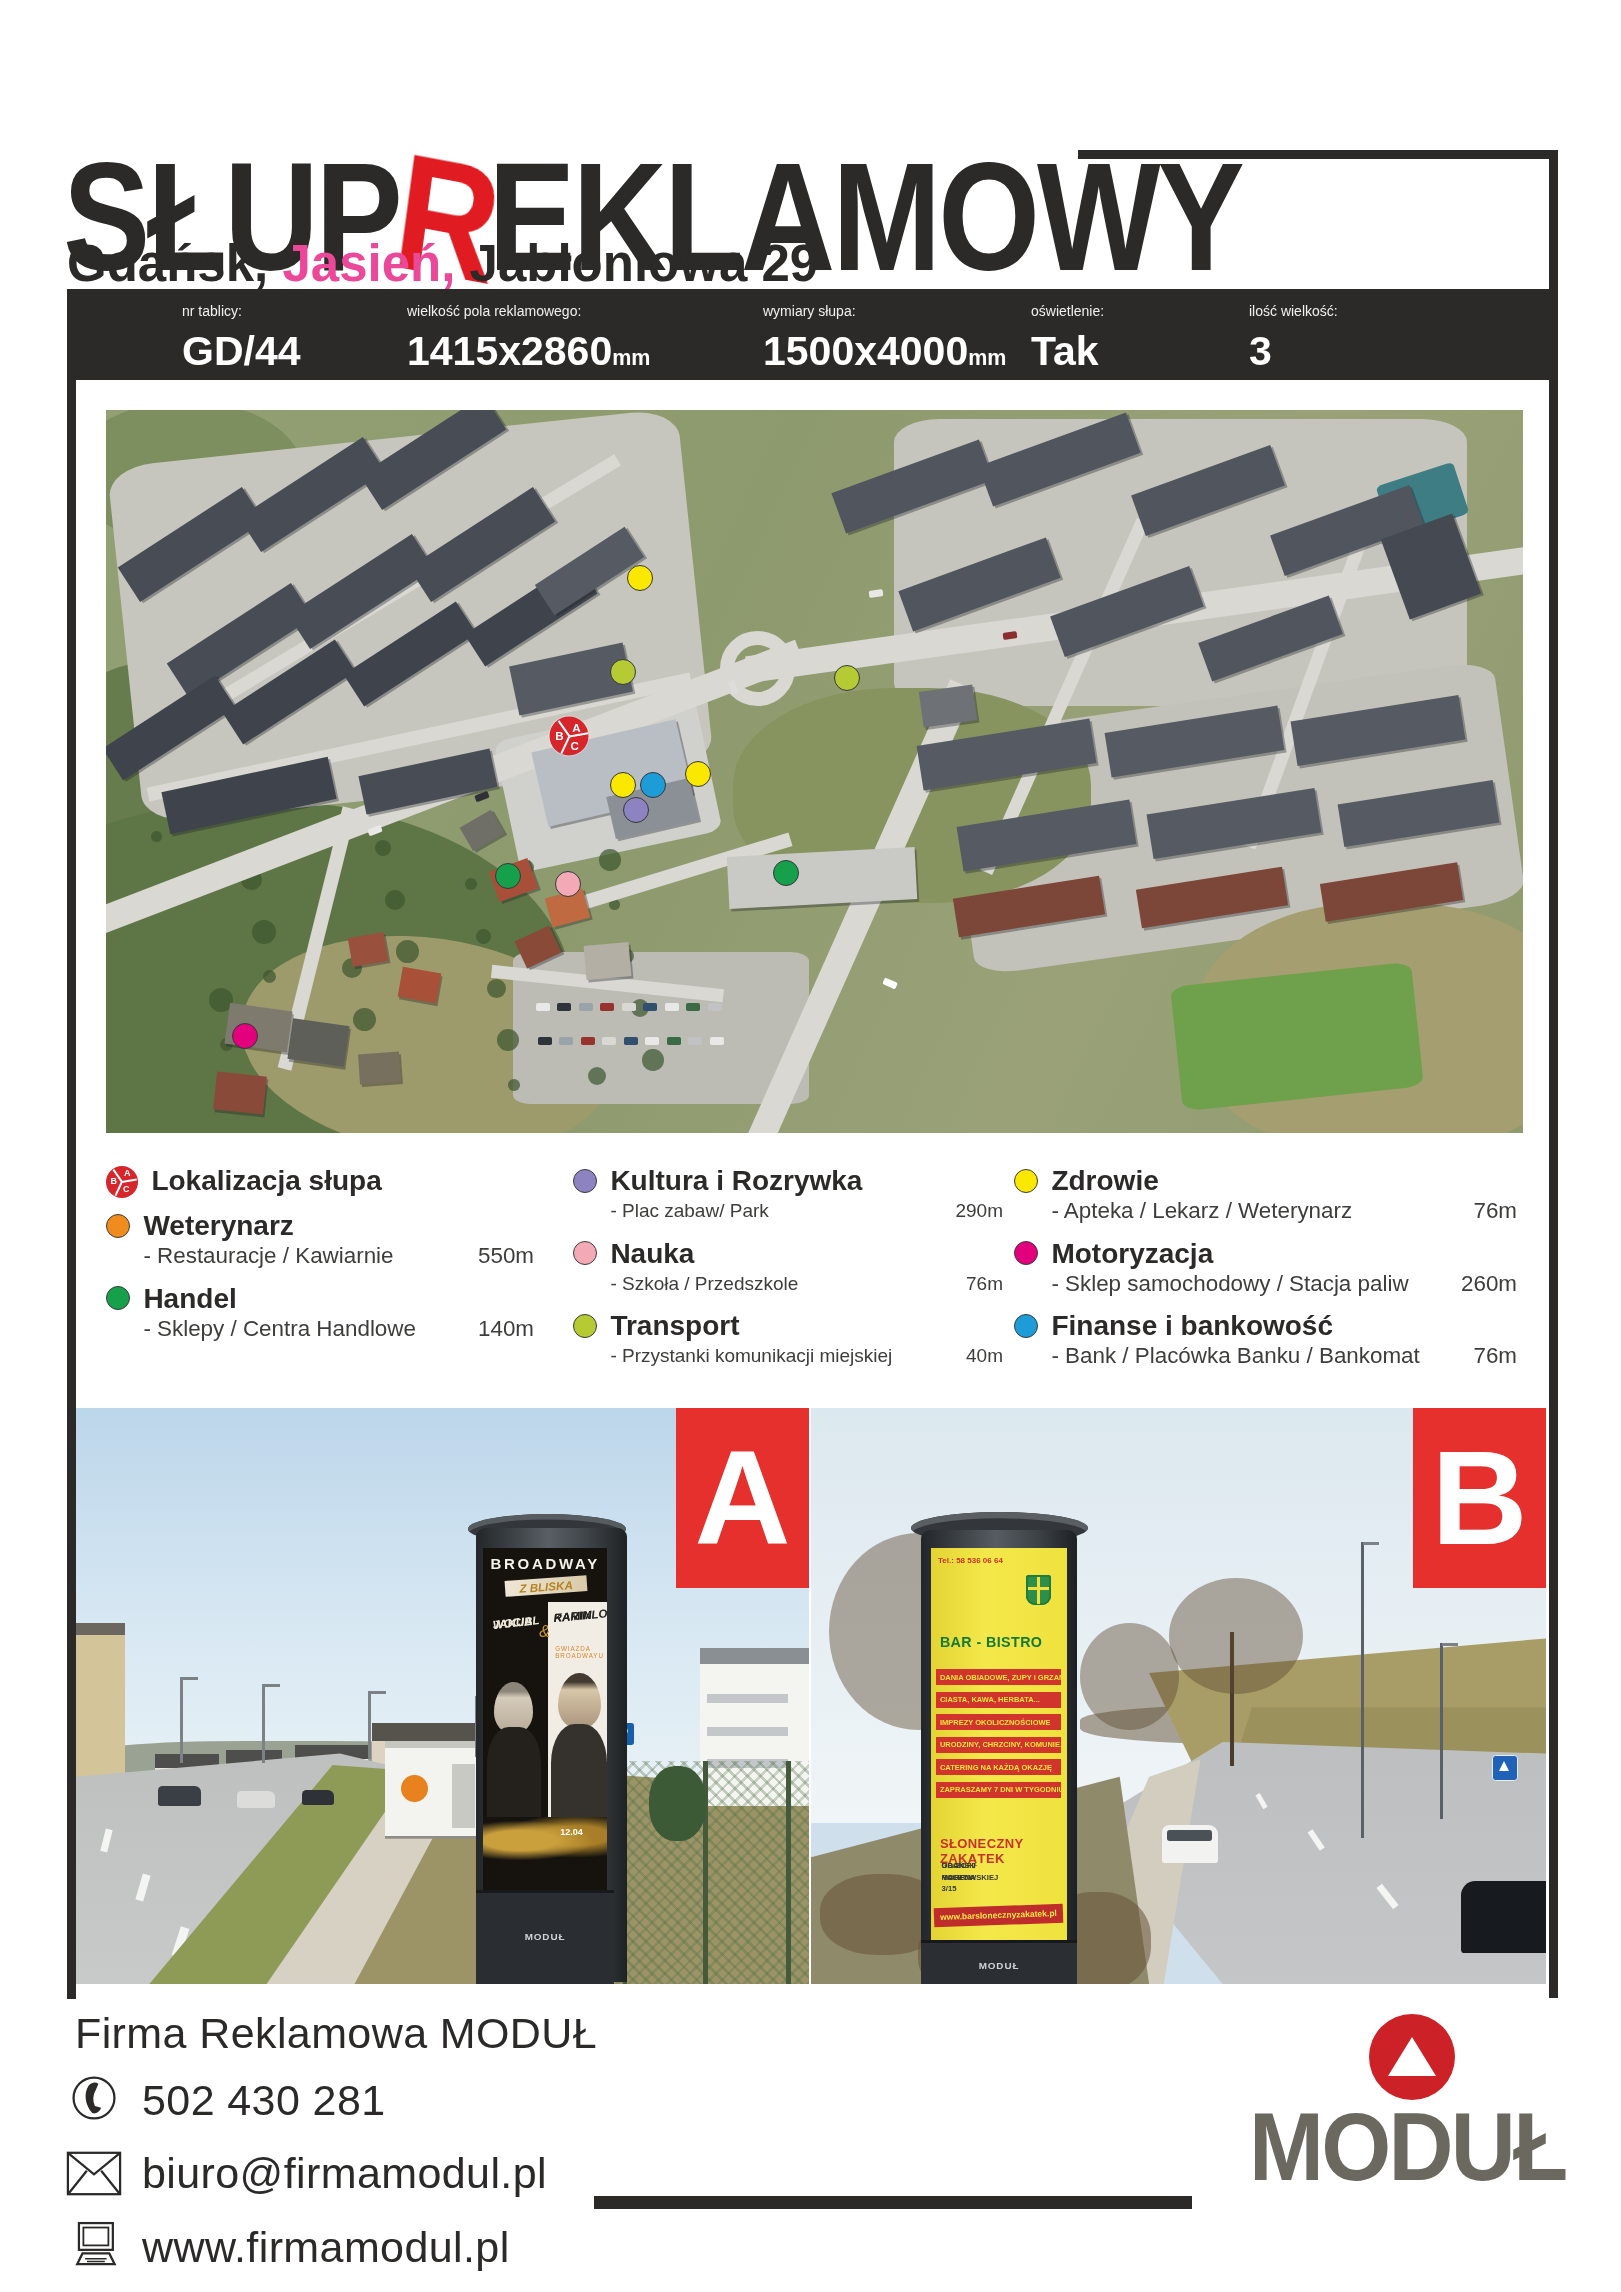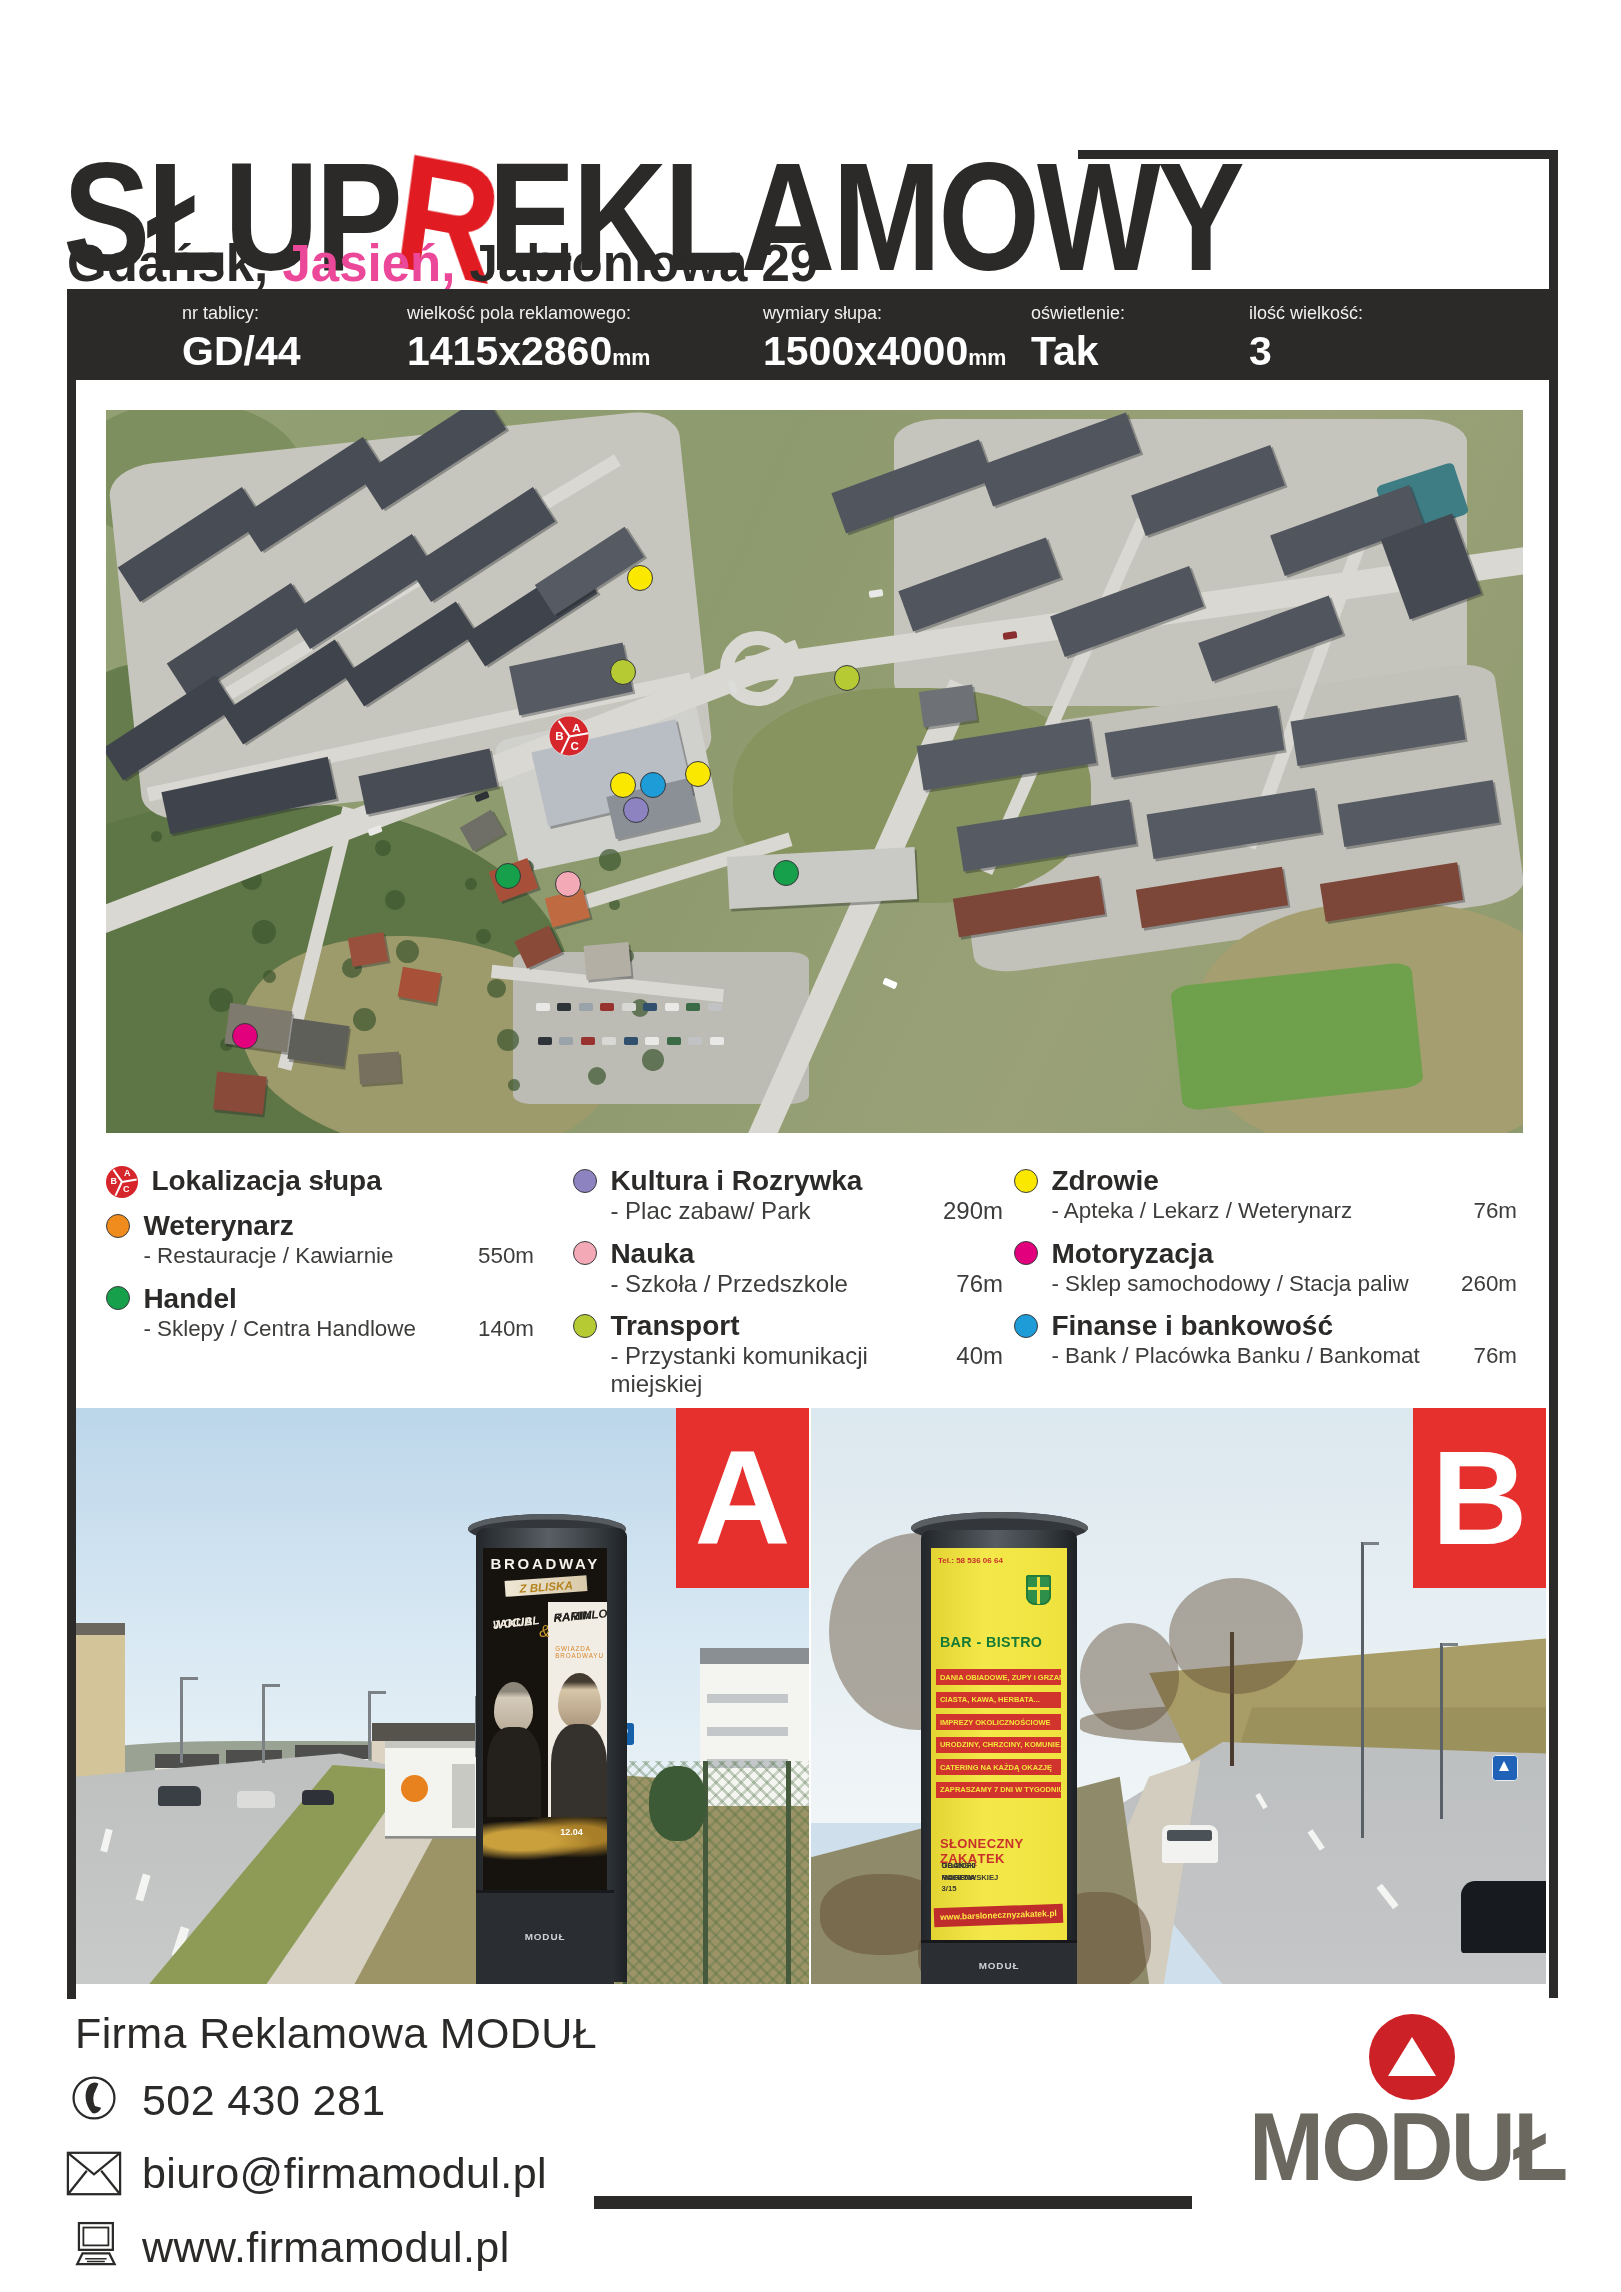--- a/index.html
+++ b/index.html
@@ -11,41 +11,41 @@
          letter-spacing:-3.6px;transform:scaleX(.85);transform-origin:left top;white-space:nowrap;color:#2b2a29;}
   .title .accent-r{display:inline-block;color:#e01b22;transform:rotate(9deg);font-size:1.08em;
          position:relative;top:5.4px;margin:0 -9px 0 -3.6px;}
   .subtitle{position:absolute;left:67px;top:192px;font-size:51px;font-weight:bold;letter-spacing:0;}
   .subtitle .accent{color:#ec4899;}
   .frame{position:absolute;background:#2b2a29;}
 
   
   .infobar{position:absolute;left:67px;top:289px;width:1491px;height:91px;background:#2b2a29;}
   .ib-field{position:absolute;top:0;height:100%;}
-  .ib-label{position:absolute;top:14.3px;font-size:18px;color:#f1f1f0;white-space:nowrap;}
+  .ib-label{position:absolute;top:14.3px;font-size:14px;color:#f1f1f0;white-space:nowrap;}
   .ib-value{position:absolute;top:39px;font-size:41px;font-weight:bold;color:#ffffff;white-space:nowrap;}
   .ib-unit{font-size:21.5px;font-weight:bold;}
 
   
   .map{position:absolute;left:106px;top:410px;width:1417px;height:723px;overflow:hidden;
        background:linear-gradient(115deg,#93a073 0%,#8d9a6d 40%,#9aa178 70%,#8f9a6e 100%);}
   .map *{position:absolute;}
   .mk{width:24px;height:24px;border-radius:50%;border:1.8px solid #35373a;transform:translate(-50%,-50%);z-index:6;}
   .mk-col{width:39px;height:39px;border:none;z-index:7;box-shadow:0 0 0 0.9px rgba(255,255,255,.35);}
   .mk-col i{position:absolute;left:19px;top:0.9px;width:1.8px;height:19px;background:#fff;transform-origin:50% 100%;}
   .mk-col b{position:absolute;color:#fff;font-size:11.6px;font-weight:bold;line-height:11.6px;}
 
   
   .leg-col{position:absolute;top:1164px;}
   .leg-item{display:flex;gap:13.4px;margin-bottom:11.6px;}
   .dot{flex:none;width:24px;height:24px;border-radius:50%;border:1.8px solid #3a3c3e;margin-top:4.5px;box-sizing:border-box;}
   .leg-body{flex:1;}
   .leg-name{font-size:28px;font-weight:bold;line-height:33px;color:#2b2a29;}
   .leg-sub{display:flex;justify-content:space-between;align-items:baseline;font-size:22.4px;color:#3d3d3b;line-height:28px;}
-  .c2 .leg-sub{font-size:24px;}
+  .c2 .leg-sub{font-size:19px;}
   .leg-dist{white-space:nowrap;padding-left:9px;}
   .leg-bac{flex:none;position:relative;width:32px;height:32px;border-radius:50%;margin-top:1.8px;}
   .leg-bac i{position:absolute;left:15px;top:0.9px;width:1.8px;height:15px;background:#fff;transform-origin:50% 100%;}
   .leg-bac b{position:absolute;color:#fff;font-size:9px;font-weight:bold;line-height:9px;}
   .leg-loc{align-items:center;}
 
   
   .photo{position:absolute;top:1408px;height:576px;overflow:hidden;background:#cfe0ec;}
   .photo *{position:absolute;}
   .photo-a{left:76px;width:733px;}

